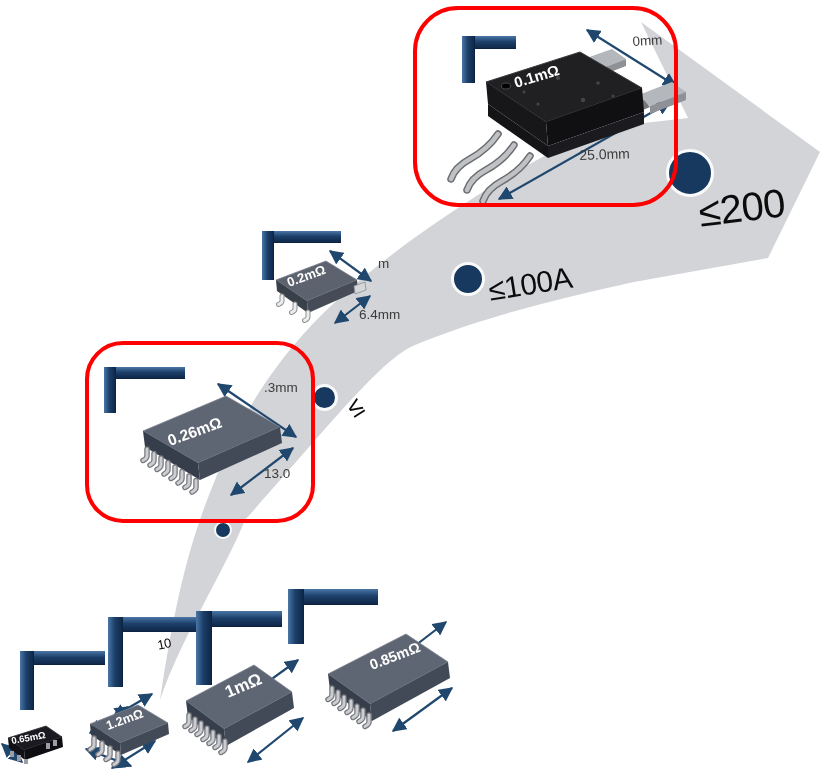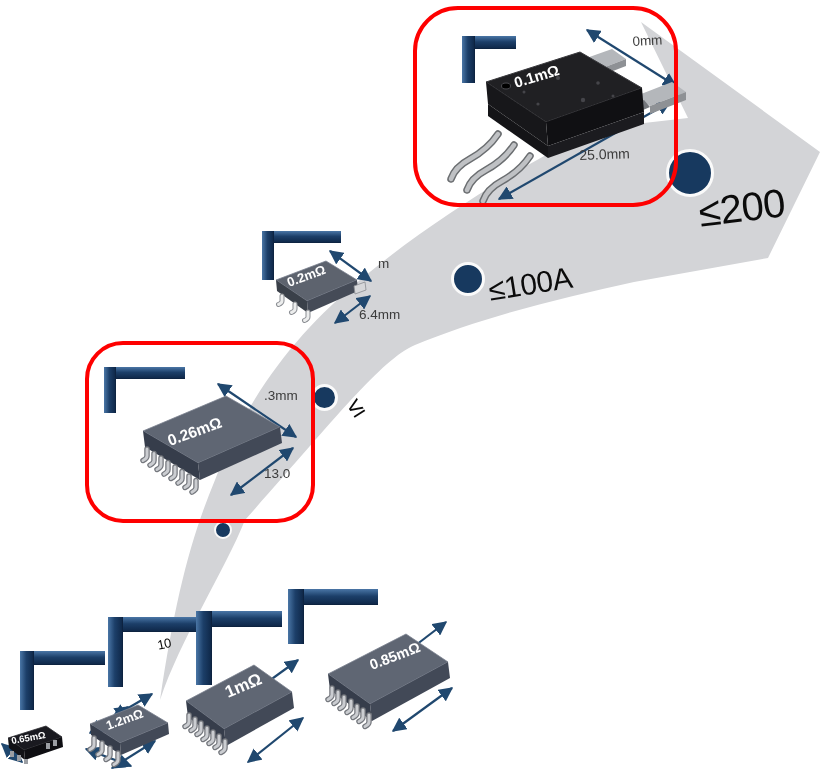--- a/index.html
+++ b/index.html
@@ -91,21 +91,21 @@
       <line x1="248" y1="762" x2="303" y2="718"></line>
       <line x1="386" y1="668" x2="446" y2="622"></line>
       <line x1="393" y1="731" x2="452" y2="688"></line>
     </g>
   </svg>
 
   <div class="dim" style="left:632px;top:34px;transform:rotate(-3deg);">0mm</div>
   <div class="dim" style="left:579px;top:147px;font-size:14px;transform:rotate(-2deg);">25.0mm</div>
   <div class="dim" style="left:378px;top:256px;">m</div>
   <div class="dim" style="left:359px;top:307px;">6.4mm</div>
-  <div class="dim" style="left:264px;top:388px;">.3mm</div>
+  <div class="dim" style="left:264px;top:380px;">.3mm</div>
   <div class="dim" style="left:264px;top:466px;">13.0</div>
 
   <div class="bracket" style="left:462px;top:36px;width:54px;height:47px;">
     <div class="h" style="height:13px;"></div>
     <div class="v" style="width:13px;"></div>
   </div>
   <div class="bracket" style="left:262px;top:231px;width:79px;height:49px;">
     <div class="h" style="height:12px;"></div>
     <div class="v" style="width:12px;"></div>
   </div>

